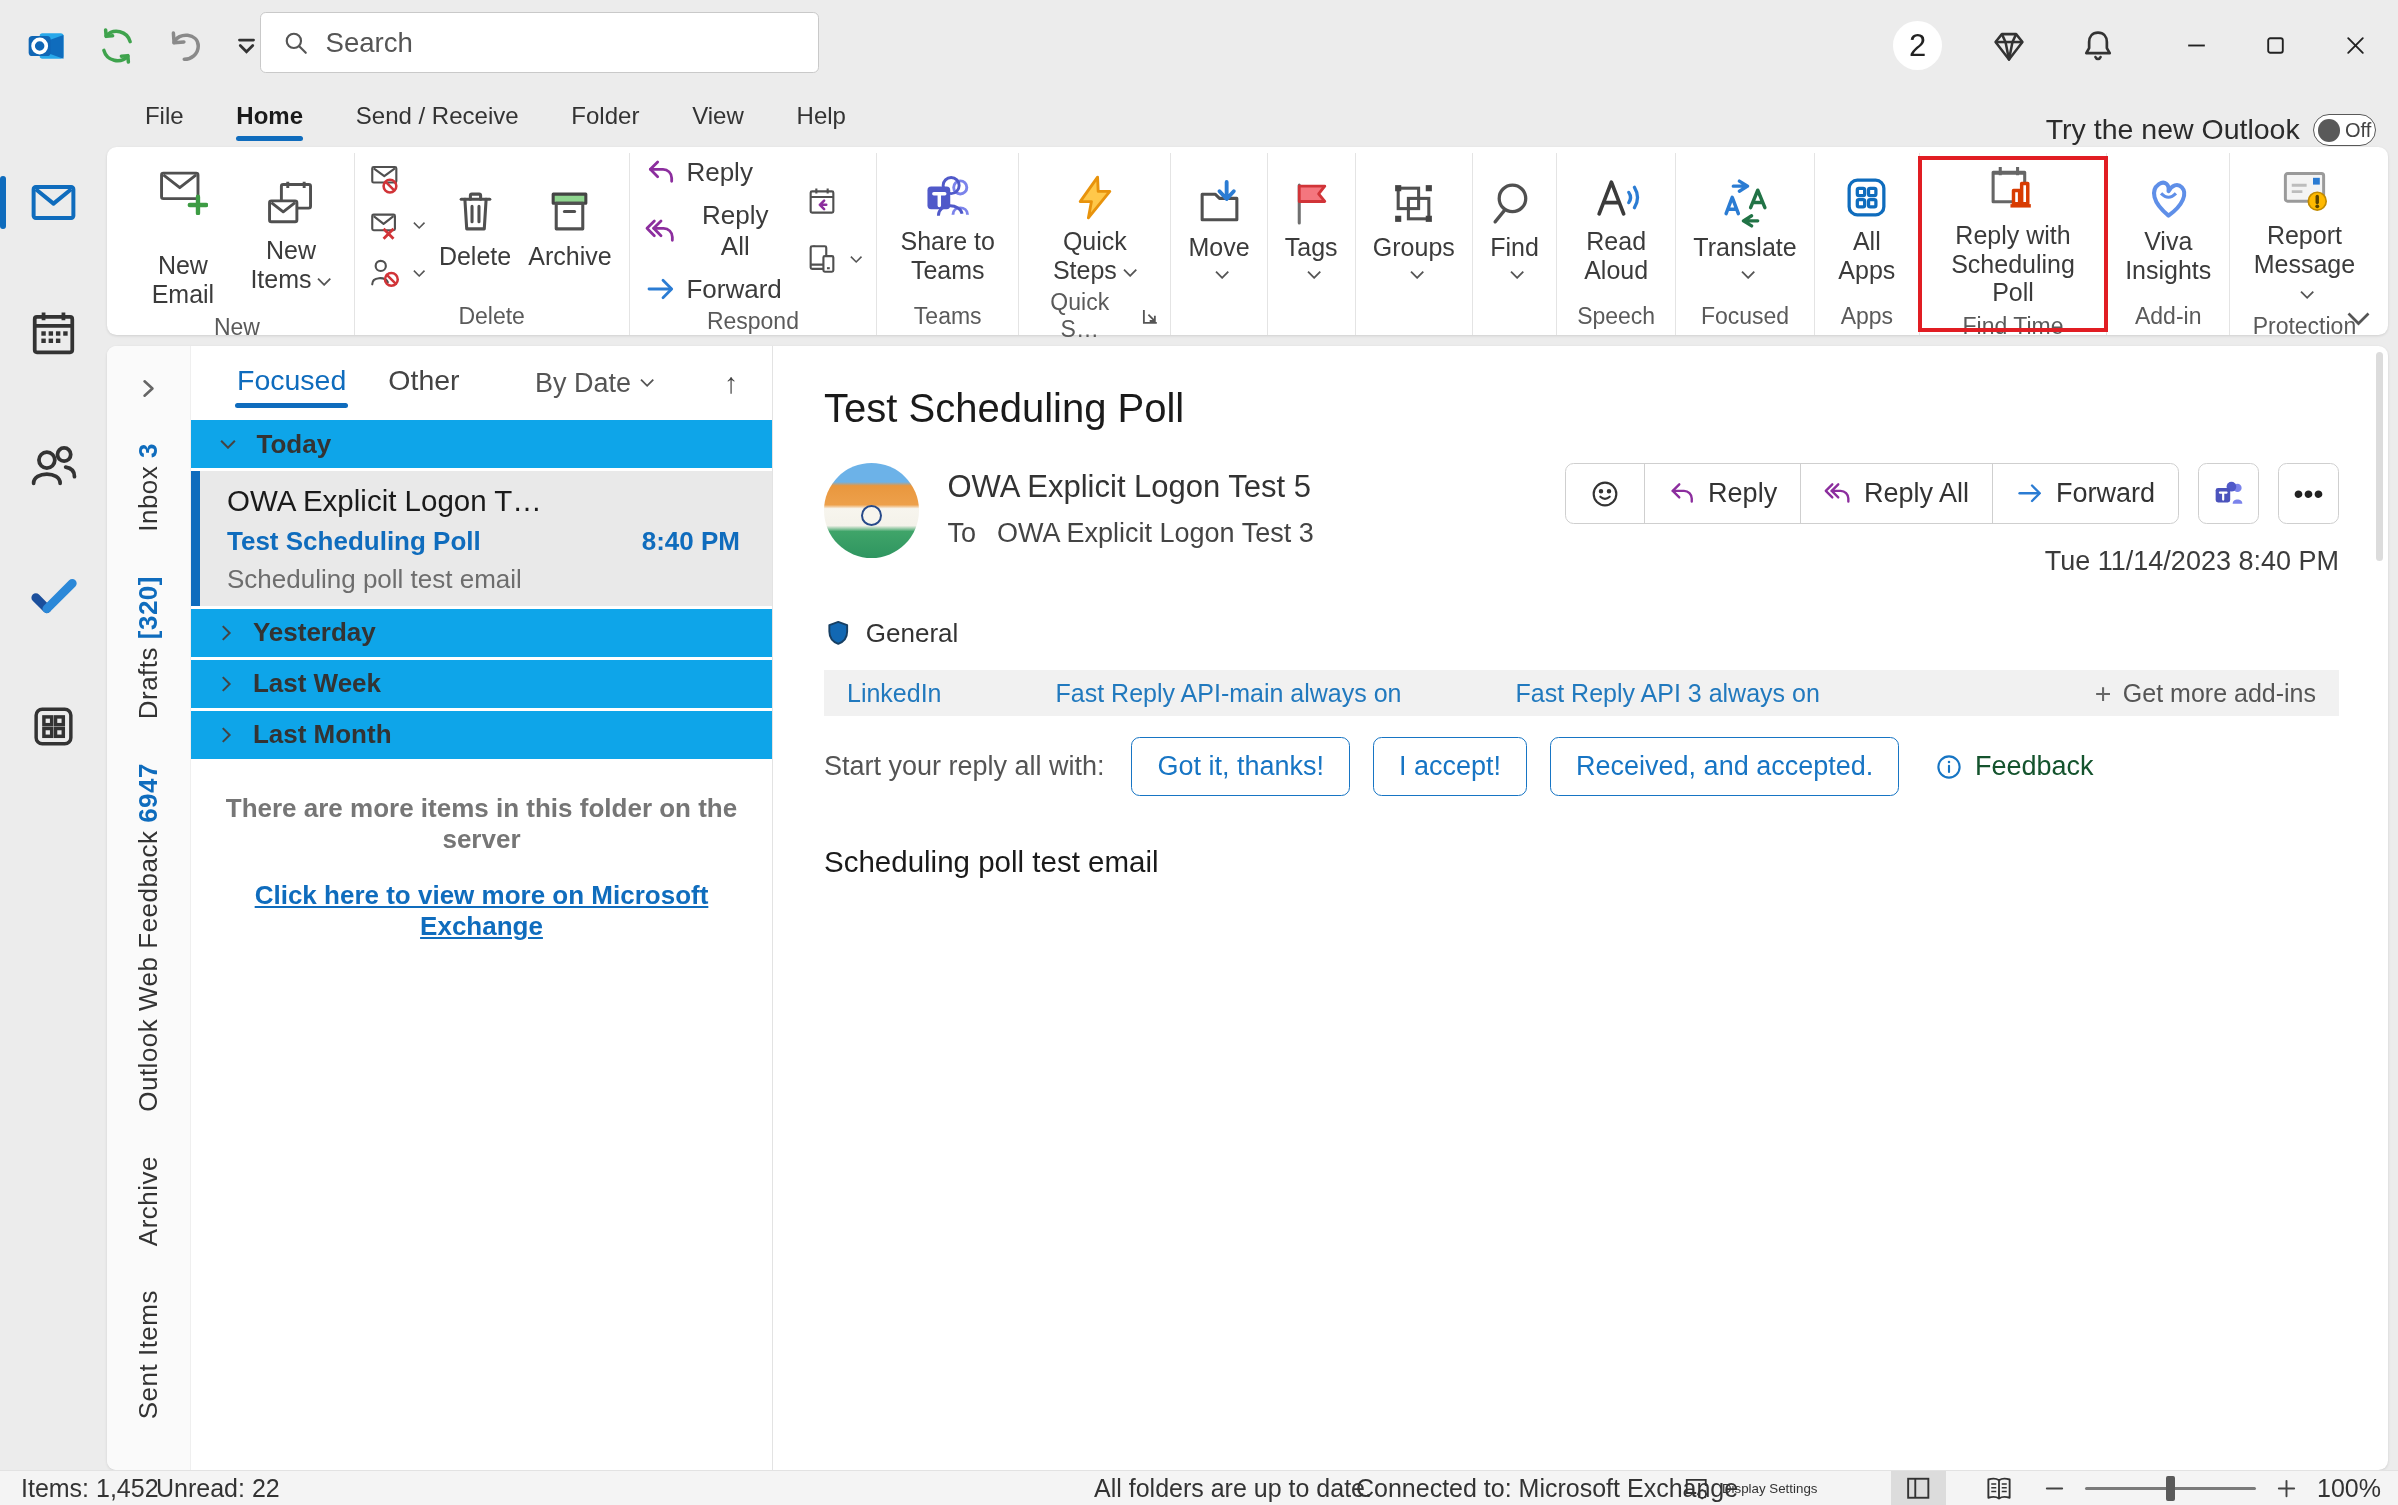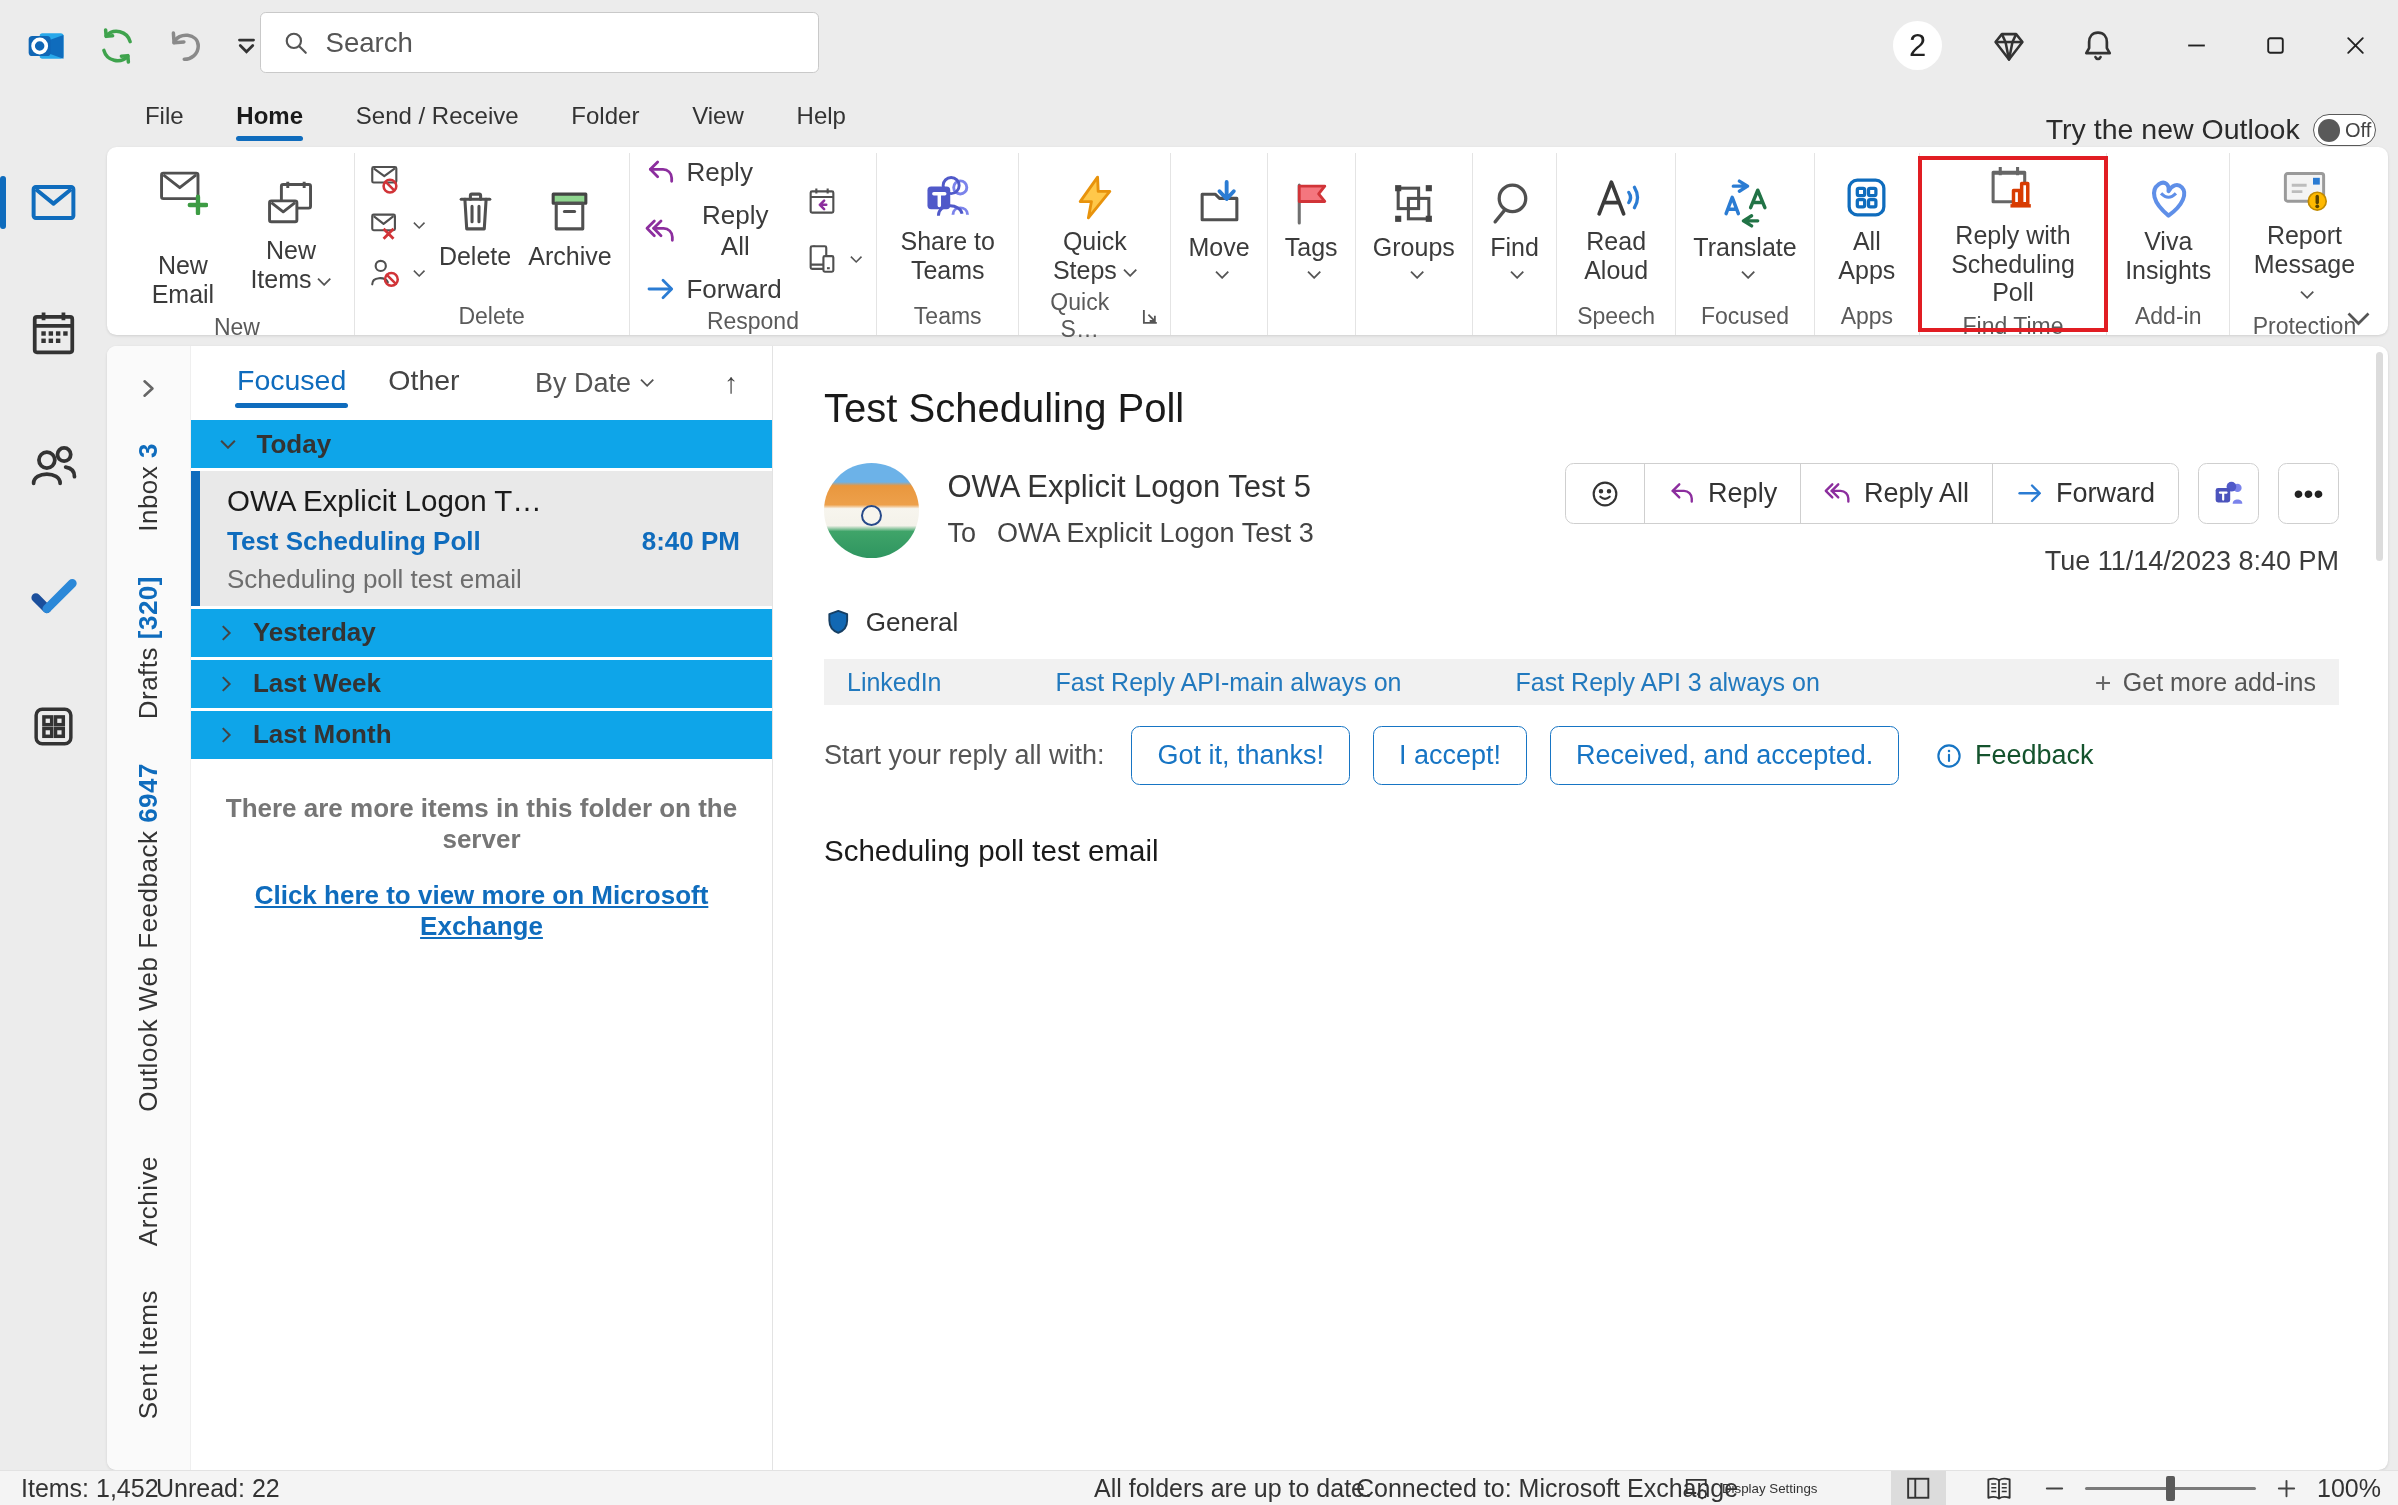--- a/index.html
+++ b/index.html
@@ -111,21 +111,21 @@
   .rp-names { margin-left:28.5px; padding-top:5.7px; }
   .rp-sender { font-size:31px; color:#333; }
   .rp-to { font-size:27px; color:#444; margin-top:13.3px; display:flex; gap:21px; }
   .rp-right { margin-left:auto; text-align:right; }
   .actionrow { display:flex; align-items:center; gap:19px; justify-content:flex-end; }
   .segctl { display:flex; align-items:stretch; height:61px; border:1px solid #cfcfcf; border-radius:8.6px; background:#fff; overflow:hidden; }
   .seg { display:flex; align-items:center; gap:11.4px; padding:0 23px; font-size:27px; color:#333; border-right:1px solid #cfcfcf; }
   .seg:last-child { border-right:none; }
   .sqbtn { width:61px; height:61px; border:1px solid #cfcfcf; border-radius:8.6px; background:#fff; display:flex; align-items:center; justify-content:center; font-size:28.5px; color:#222; }
   .rp-date { font-size:27px; color:#3b3b3b; margin-top:22px; }
-  .rp-sensitivity { display:flex; align-items:center; gap:13.3px; margin-top:30px; font-size:26px; color:#333; }
+  .rp-sensitivity { display:flex; align-items:center; gap:13.3px; margin-top:41px; font-size:26px; color:#333; }
   .addinbar { margin-top:21px; height:46px; background:#f1f1f1; display:flex; align-items:center; gap:0; padding:0 23px; }
   .addin { font-size:25px; color:#2179be; margin-right:114px; }
   .getmore { margin-left:auto; display:flex; align-items:center; gap:11.4px; font-size:25px; color:#555; }
   .suggestrow { display:flex; align-items:center; gap:23px; margin-top:21px; }
   .sr-label { font-size:27px; color:#555; margin-right:3.8px; }
   .srbtn { height:59px; border:1.9px solid #1775c4; border-radius:8.6px; background:#fff; color:#1775c4; font-size:27px; padding:0 25px; }
   .feedback { display:flex; align-items:center; gap:11.4px; font-size:27px; color:#14532d; margin-left:11.4px; }
   .rp-body { font-size:29.5px; color:#1a1a1a; margin-top:49px; }
   .vscroll { position:absolute; right:2.9px; top:5.7px; bottom:5.7px; width:9.5px; }
   .vscroll .thumb { position:absolute; top:0; width:7.6px; height:209px; border-radius:3.8px; background:#dcdcdc; }

